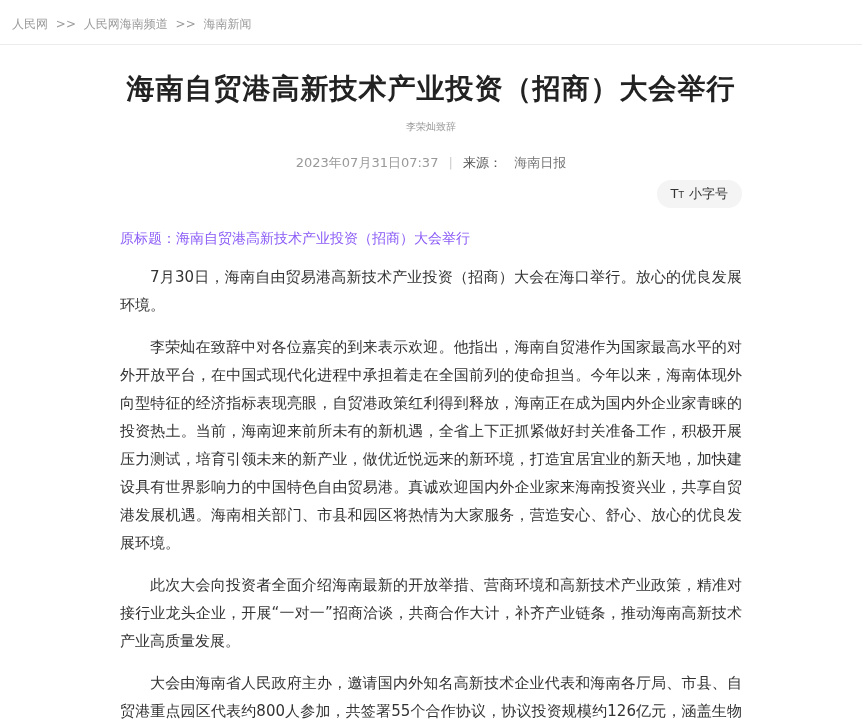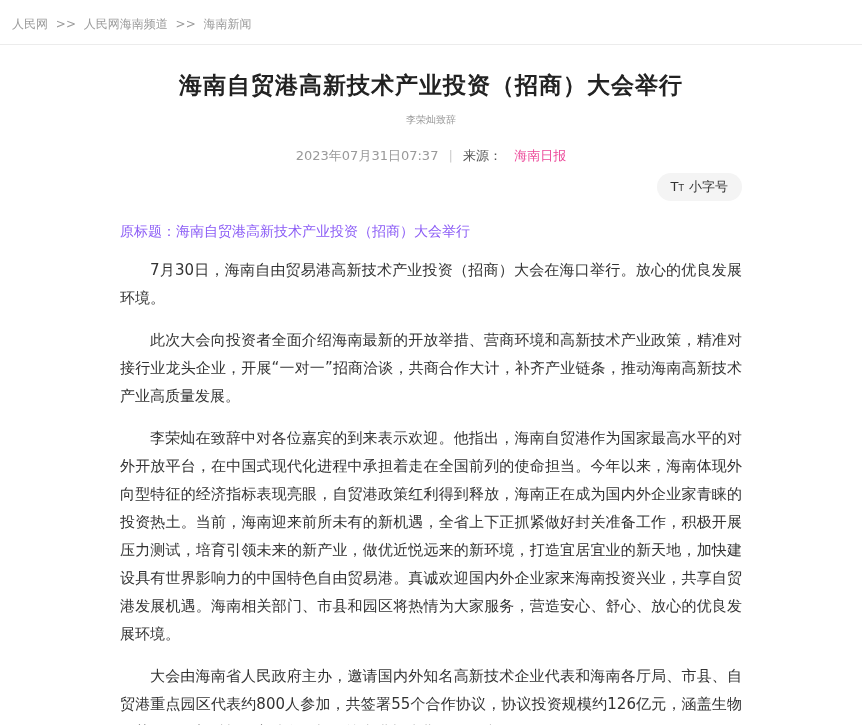--- a/index.html
+++ b/index.html
@@ -18,21 +18,21 @@
     color: #9b9b9b;
     border-bottom: 1px solid #ececec;
   }
   .breadcrumb .crumb { cursor: pointer; }
   .breadcrumb .sep { margin: 0 4px; color: #9b9b9b; }
   .article {
     width: 622px;
     margin: 0 auto;
   }
   .title {
-    font-size: 23px;
+    font-size: 28px;
     font-weight: bold;
     color: #222222;
     text-align: center;
     margin: 24px 0 8px 0;
     letter-spacing: 1px;
     line-height: 1.4;
   }
   .subtitle {
     text-align: center;
     font-size: 10px;
@@ -40,21 +40,21 @@
     margin-top: 12px;
   }
   .meta {
     text-align: center;
     font-size: 13px;
     color: #999999;
     margin-top: 20px;
   }
   .meta .pipe { margin: 0 6px; color: #cccccc; }
   .meta .source-label { color: #555555; }
-  .meta .source-name { color: #ec4899; cursor: pointer; margin-left: 8px; }
+  .meta .source-name { color: #737373; cursor: pointer; margin-left: 8px; }
   .toolbar {
     display: flex;
     justify-content: flex-end;
     margin-top: 8px;
   }
   .font-pill {
     background: #f4f4f4;
     border: none;
     border-radius: 14px;
     padding: 5px 14px;
@@ -111,19 +111,19 @@
       <span class="t-big">T</span>
       <span class="t-small">T</span>
       <span>小字号</span>
     </button>
   </div>
 
   <div class="original-title">原标题：海南自贸港高新技术产业投资（招商）大会举行</div>
 
   <div class="body-text">
     <p>7月30日，海南自由贸易港高新技术产业投资（招商）大会在海口举行。放心的优良发展环境。</p>
+    <p>李荣灿在致辞中对各位嘉宾的到来表示欢迎。他指出，海南自贸港作为国家最高水平的对外开放平台，在中国式现代化进程中承担着走在全国前列的使命担当。今年以来，海南体现外向型特征的经济指标表现亮眼，自贸港政策红利得到释放，海南正在成为国内外企业家青睐的投资热土。当前，海南迎来前所未有的新机遇，全省上下正抓紧做好封关准备工作，积极开展压力测试，培育引领未来的新产业，做优近悦远来的新环境，打造宜居宜业的新天地，加快建设具有世界影响力的中国特色自由贸易港。真诚欢迎国内外企业家来海南投资兴业，共享自贸港发展机遇。海南相关部门、市县和园区将热情为大家服务，营造安心、舒心、放心的优良发展环境。</p>
     <p>此次大会向投资者全面介绍海南最新的开放举措、营商环境和高新技术产业政策，精准对接行业龙头企业，开展“一对一”招商洽谈，共商合作大计，补齐产业链条，推动海南高新技术产业高质量发展。</p>
-    <p>李荣灿在致辞中对各位嘉宾的到来表示欢迎。他指出，海南自贸港作为国家最高水平的对外开放平台，在中国式现代化进程中承担着走在全国前列的使命担当。今年以来，海南体现外向型特征的经济指标表现亮眼，自贸港政策红利得到释放，海南正在成为国内外企业家青睐的投资热土。当前，海南迎来前所未有的新机遇，全省上下正抓紧做好封关准备工作，积极开展压力测试，培育引领未来的新产业，做优近悦远来的新环境，打造宜居宜业的新天地，加快建设具有世界影响力的中国特色自由贸易港。真诚欢迎国内外企业家来海南投资兴业，共享自贸港发展机遇。海南相关部门、市县和园区将热情为大家服务，营造安心、舒心、放心的优良发展环境。</p>
     <p>大会由海南省人民政府主办，邀请国内外知名高新技术企业代表和海南各厅局、市县、自贸港重点园区代表约800人参加，共签署55个合作协议，协议投资规模约126亿元，涵盖生物医药、石化新材料、高端食品加工等先进制造业细分领域。</p>
 
   </div>
 
 </div>
 
 </body></html>

